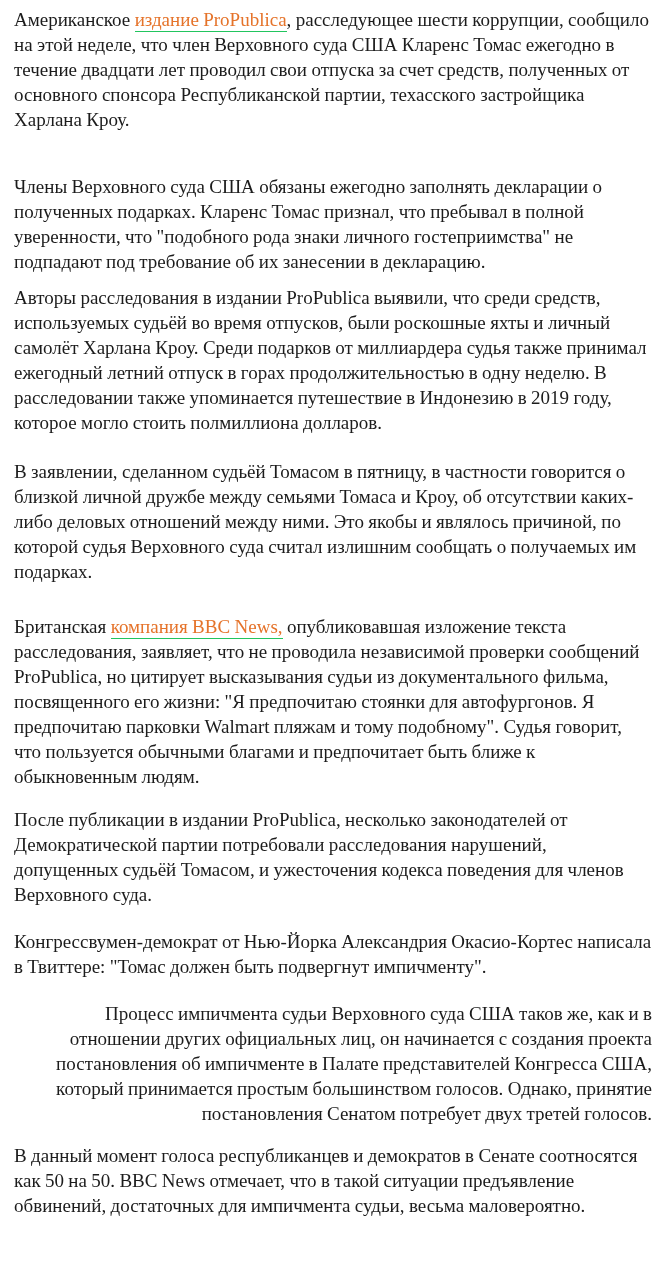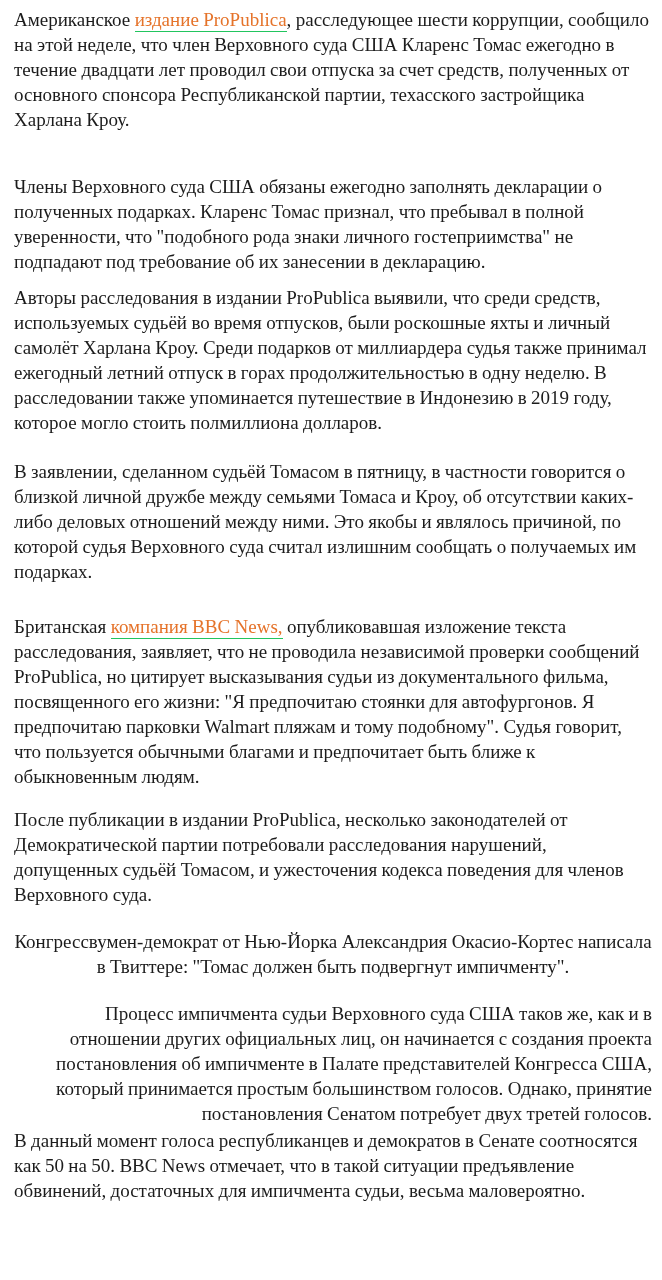--- a/index.html
+++ b/index.html
@@ -25,23 +25,23 @@
   }
   .article p {
     margin: 0;
     word-spacing: -0.02em;
   }
   #p2  { margin-top: 42px; }
   #p3  { margin-top: 11px; }
   #p4  { margin-top: 24px;  }
   #p5  { margin-top: 30px; }
   #p6  { margin-top: 18px; }
-  #p7  { margin-top: 22px; text-align: center; }
+  #p7  { margin-top: 22px; }
   #p8  { margin-top: 22px; text-align: right; }
-  #p9  { margin-top: 2px;  }
+  #p9  { margin-top: 17px;  }
   #p10 { margin-top: 25px; }
   a.inline-link {
     color: #e5732a;
     text-decoration: none;
     border-bottom: 1px solid #22c55e;
     padding-bottom: 1px;
     cursor: pointer;
   }
   .text-fade {
     position: absolute;

